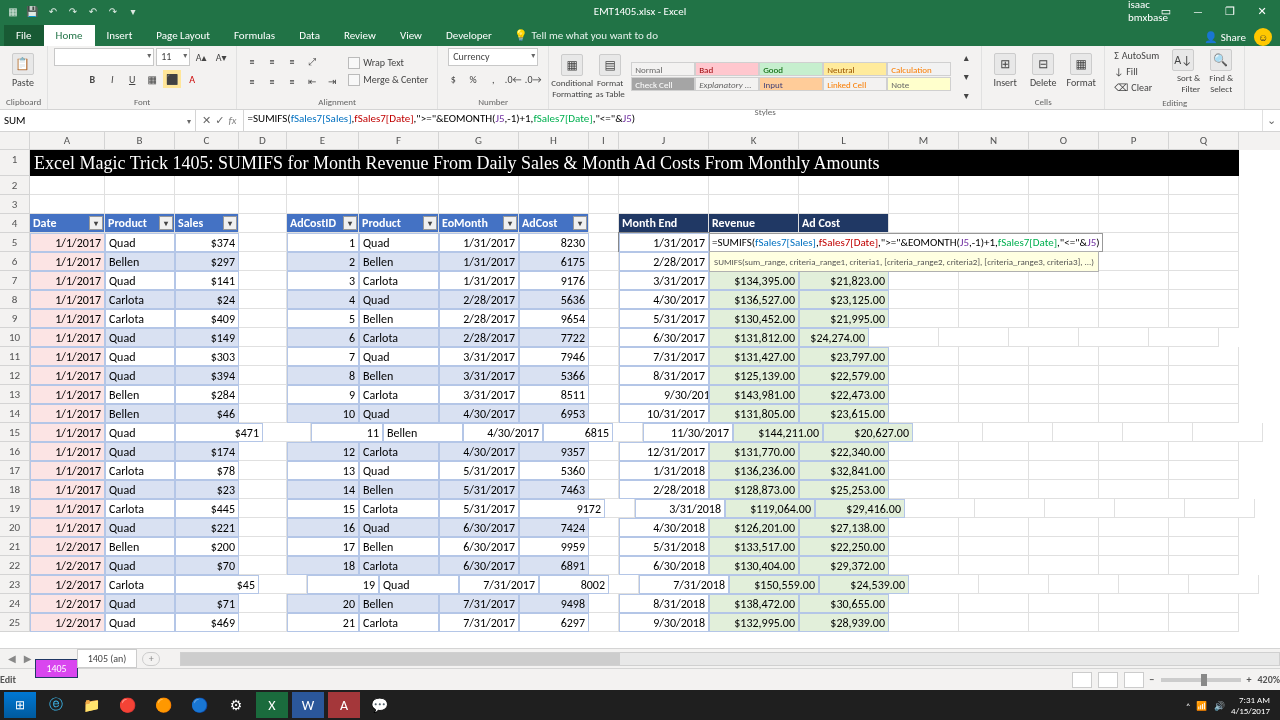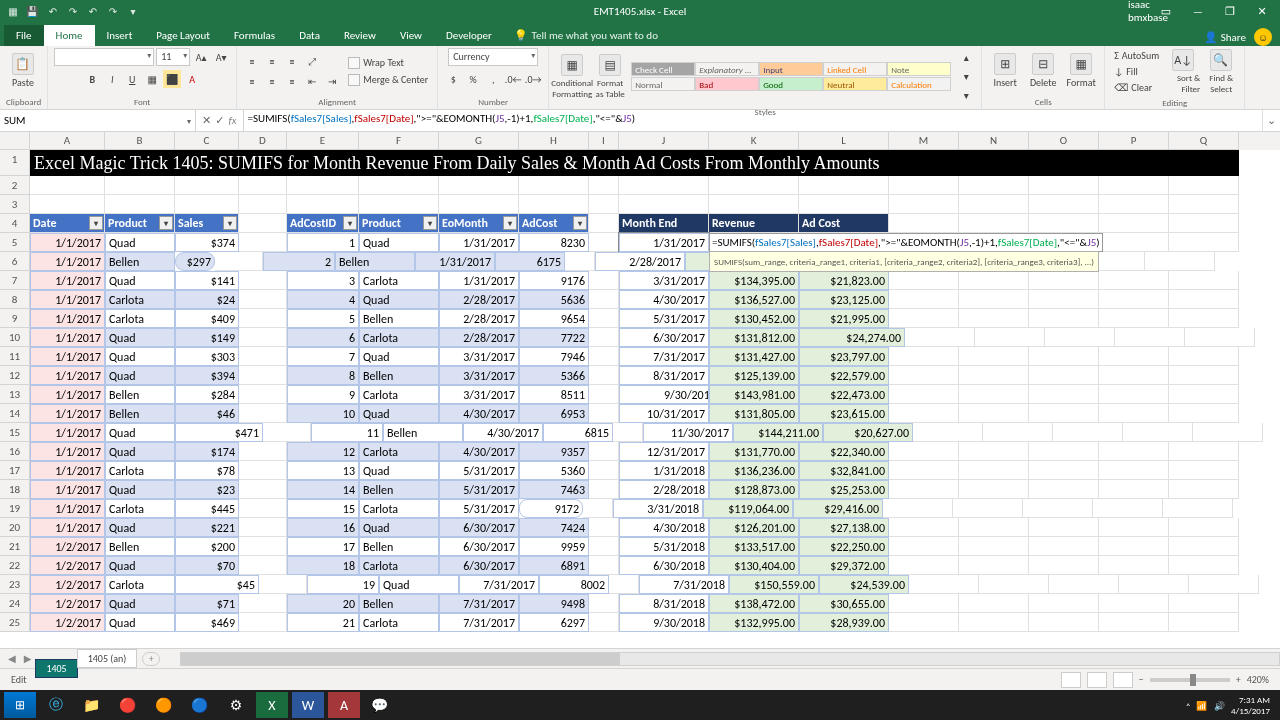--- a/index.html
+++ b/index.html
@@ -80,27 +80,27 @@
 .greenish { background:#e2efda; }
 .sel { outline:1px solid #888; }
 .formulacell { position:relative; overflow:visible; }
 .formulacell .inline { position:absolute; left:0; top:0; background:#fff; border:1px solid #999; padding:0 2px; font-size:11px; white-space:nowrap; z-index:5; }
 .formulacell .tooltip { position:absolute; left:0; top:18px; background:#ffffe1; border:1px solid #b0b0b0; padding:1px 4px; font-size:9px; color:#555; white-space:nowrap; z-index:5; }
 
 
 .sheettabs { height:20px; background:#f3f2f1; border-top:1px solid #d4d4d4; display:flex; align-items:center; font-size:10px; padding-left:4px; }
 .sheettabs .nav { color:#888; padding:0 4px; }
 .sheettabs .stab { padding:2px 10px; border:1px solid #ccc; background:#fff; color:#444; margin-right:-1px; }
-.sheettabs .stab.active { background:#0f766e; color:#fff; border-color:#203764;margin-top:20px; }
+.sheettabs .stab.active { background:#d946ef; color:#fff; border-color:#203764;margin-top:20px; }
 .sheettabs .add { width:18px; height:14px; border:1px solid #ccc; border-radius:7px; margin-left:6px; text-align:center; font-size:10px; color:#888; line-height:12px; }
 .sheettabs .scrollbar { flex:1; margin-left:20px; height:14px; background:#e8e8e8; border:1px solid #d0d0d0; position:relative; }
 .sheettabs .scrollbar::before { content:""; position:absolute; left:0; width:40%; height:100%; background:#cdcdcd; }
 
 
-.statusbar { height:22px; background:#f3f2f1; border-top:1px solid #d4d4d4; display:flex; align-items:center; font-size:10px; color:#555; padding:0 11px; }
+.statusbar { height:22px; background:#f3f2f1; border-top:1px solid #d4d4d4; display:flex; align-items:center; font-size:10px; color:#555; padding:0 0;font-weight:bold; }
 .statusbar .right { margin-left:auto; display:flex; gap:6px; align-items:center; }
 .statusbar .viewbtn { width:20px; height:16px; border:1px solid #ccc; background:#fff; }
 .statusbar .zoomslider { width:80px; height:4px; background:#ccc; position:relative; }
 .statusbar .zoomslider::after { content:""; position:absolute; left:50%; top:-4px; width:6px; height:12px; background:#888; }
 
 
 .taskbar { height:30px; background:#1f1f1f; display:flex; align-items:center; padding:0 4px; gap:4px; }
 .taskbar .tb { width:32px; height:26px; display:flex; align-items:center; justify-content:center; font-size:14px; color:#fff; }
 .taskbar .tb.start { background:linear-gradient(#0078d4,#005a9e); font-size:12px; }
 .taskbar .tray { margin-left:auto; display:flex; gap:6px; align-items:center; color:#fff; font-size:9px; padding-right:6px; }
@@ -233,32 +233,32 @@
       <div class="bigbtn">
           <div class="ic">▦</div>
           <span style="font-size:9px;text-align:center">Conditional Formatting</span>
         </div>
       <div class="bigbtn">
           <div class="ic">▤</div>
           <span style="font-size:9px;text-align:center">Format as Table</span>
         </div>
       <div style="display:flex;flex-direction:column;gap:1px">
         <div style="display:flex">
+          <div class="stylecell">Normal</div>
+          <div class="stylecell" style="background:#ffc7ce;color:#9c0006">Bad</div>
+          <div class="stylecell" style="background:#c6efce;color:#006100">Good</div>
+          <div class="stylecell" style="background:#ffeb9c;color:#9c5700">Neutral</div>
+          <div class="stylecell" style="background:#f2f2f2;color:#fa7d00">Calculation</div>
+        </div>
+        <div style="display:flex">
           <div class="stylecell" style="background:#a5a5a5;color:#fff">Check Cell</div>
           <div class="stylecell" style="font-style:italic">Explanatory ...</div>
           <div class="stylecell" style="background:#ffcc99;color:#3f3f76">Input</div>
           <div class="stylecell" style="color:#fa7d00">Linked Cell</div>
           <div class="stylecell" style="background:#ffffcc">Note</div>
-        </div>
-        <div style="display:flex">
-          <div class="stylecell">Normal</div>
-          <div class="stylecell" style="background:#ffc7ce;color:#9c0006">Bad</div>
-          <div class="stylecell" style="background:#c6efce;color:#006100">Good</div>
-          <div class="stylecell" style="background:#ffeb9c;color:#9c5700">Neutral</div>
-          <div class="stylecell" style="background:#f2f2f2;color:#fa7d00">Calculation</div>
         </div>
       </div>
       <div style="display:flex;flex-direction:column;gap:1px;padding-left:2px">
         <div class="icbtn">▴</div>
         <div class="icbtn">▾</div>
         <div class="icbtn">▾</div>
       </div>
     </div>
     <div class="lbl">Styles</div>
   </div>
@@ -441,21 +441,21 @@
         <div class="cell t1a greenish r" style="width: 90px;"></div>
         <div class="cell " style="width: 70px;"></div>
         <div class="cell " style="width: 70px;"></div>
         <div class="cell " style="width: 70px;"></div>
         <div class="cell " style="width: 70px;"></div>
         <div class="cell " style="width: 70px;"></div>
       </div>
       <div class="row">
         <div class="cell t1a pink r" style="width: 75px;">1/1/2017</div>
         <div class="cell t1a blue" style="width: 70px;">Bellen</div>
-        <div class="cell t1a blue r" style="width: 40px; border-radius: 9px;">$297</div>
+        <div class="cell t1a blue r" style="width: 64px;">$297</div>
         <div class="cell " style="width: 48px;"></div>
         <div class="cell t1a blue r" style="width: 72px;">2</div>
         <div class="cell t1a blue" style="width: 80px;">Bellen</div>
         <div class="cell t1a blue r" style="width: 80px;">1/31/2017</div>
         <div class="cell t1a blue r" style="width: 70px;">6175</div>
         <div class="cell " style="width: 30px;"></div>
         <div class="cell t1a r" style="width: 90px;">2/28/2017</div>
         <div class="cell t1a greenish r" style="width: 90px;"></div>
         <div class="cell t1a greenish r" style="width: 90px;"></div>
         <div class="cell " style="width: 70px;"></div>
@@ -526,21 +526,21 @@
         <div class="cell t1a blue" style="width: 70px;">Quad</div>
         <div class="cell t1a blue r" style="width: 64px;">$149</div>
         <div class="cell " style="width: 48px;"></div>
         <div class="cell t1a blue r" style="width: 72px;">6</div>
         <div class="cell t1a blue" style="width: 80px;">Carlota</div>
         <div class="cell t1a blue r" style="width: 80px;">2/28/2017</div>
         <div class="cell t1a blue r" style="width: 70px;">7722</div>
         <div class="cell " style="width: 30px;"></div>
         <div class="cell t1a r" style="width: 90px;">6/30/2017</div>
         <div class="cell t1a greenish r" style="width: 90px;">$131,812.00</div>
-        <div class="cell t1a greenish r" style="width: 106px;">$24,274.00</div>
+        <div class="cell t1a greenish r" style="width: 70px;">$24,274.00</div>
         <div class="cell " style="width: 70px;"></div>
         <div class="cell " style="width: 70px;"></div>
         <div class="cell " style="width: 70px;"></div>
         <div class="cell " style="width: 70px;"></div>
         <div class="cell " style="width: 70px;"></div>
       </div>
       <div class="row">
         <div class="cell t1a pink r" style="width: 75px;">1/1/2017</div>
         <div class="cell t1a " style="width: 70px;">Quad</div>
         <div class="cell t1a r" style="width: 64px;">$303</div>
@@ -693,21 +693,21 @@
         <div class="cell " style="width: 70px;"></div>
       </div>
       <div class="row">
         <div class="cell t1a pink r" style="width: 75px;">1/1/2017</div>
         <div class="cell t1a " style="width: 70px;">Carlota</div>
         <div class="cell t1a r" style="width: 64px;">$445</div>
         <div class="cell " style="width: 48px;"></div>
         <div class="cell t1a r" style="width: 72px;">15</div>
         <div class="cell t1a " style="width: 80px;">Carlota</div>
         <div class="cell t1a r" style="width: 80px;">5/31/2017</div>
-        <div class="cell t1a r" style="width: 64px; border-radius: 8px;">9172</div>
+        <div class="cell t1a r" style="width: 86px;">9172</div>
         <div class="cell " style="width: 30px;"></div>
         <div class="cell t1a r" style="width: 90px;">3/31/2018</div>
         <div class="cell t1a greenish r" style="width: 90px;">$119,064.00</div>
         <div class="cell t1a greenish r" style="width: 90px;">$29,416.00</div>
         <div class="cell " style="width: 70px;"></div>
         <div class="cell " style="width: 70px;"></div>
         <div class="cell " style="width: 70px;"></div>
         <div class="cell " style="width: 70px;"></div>
         <div class="cell " style="width: 70px;"></div>
       </div>

